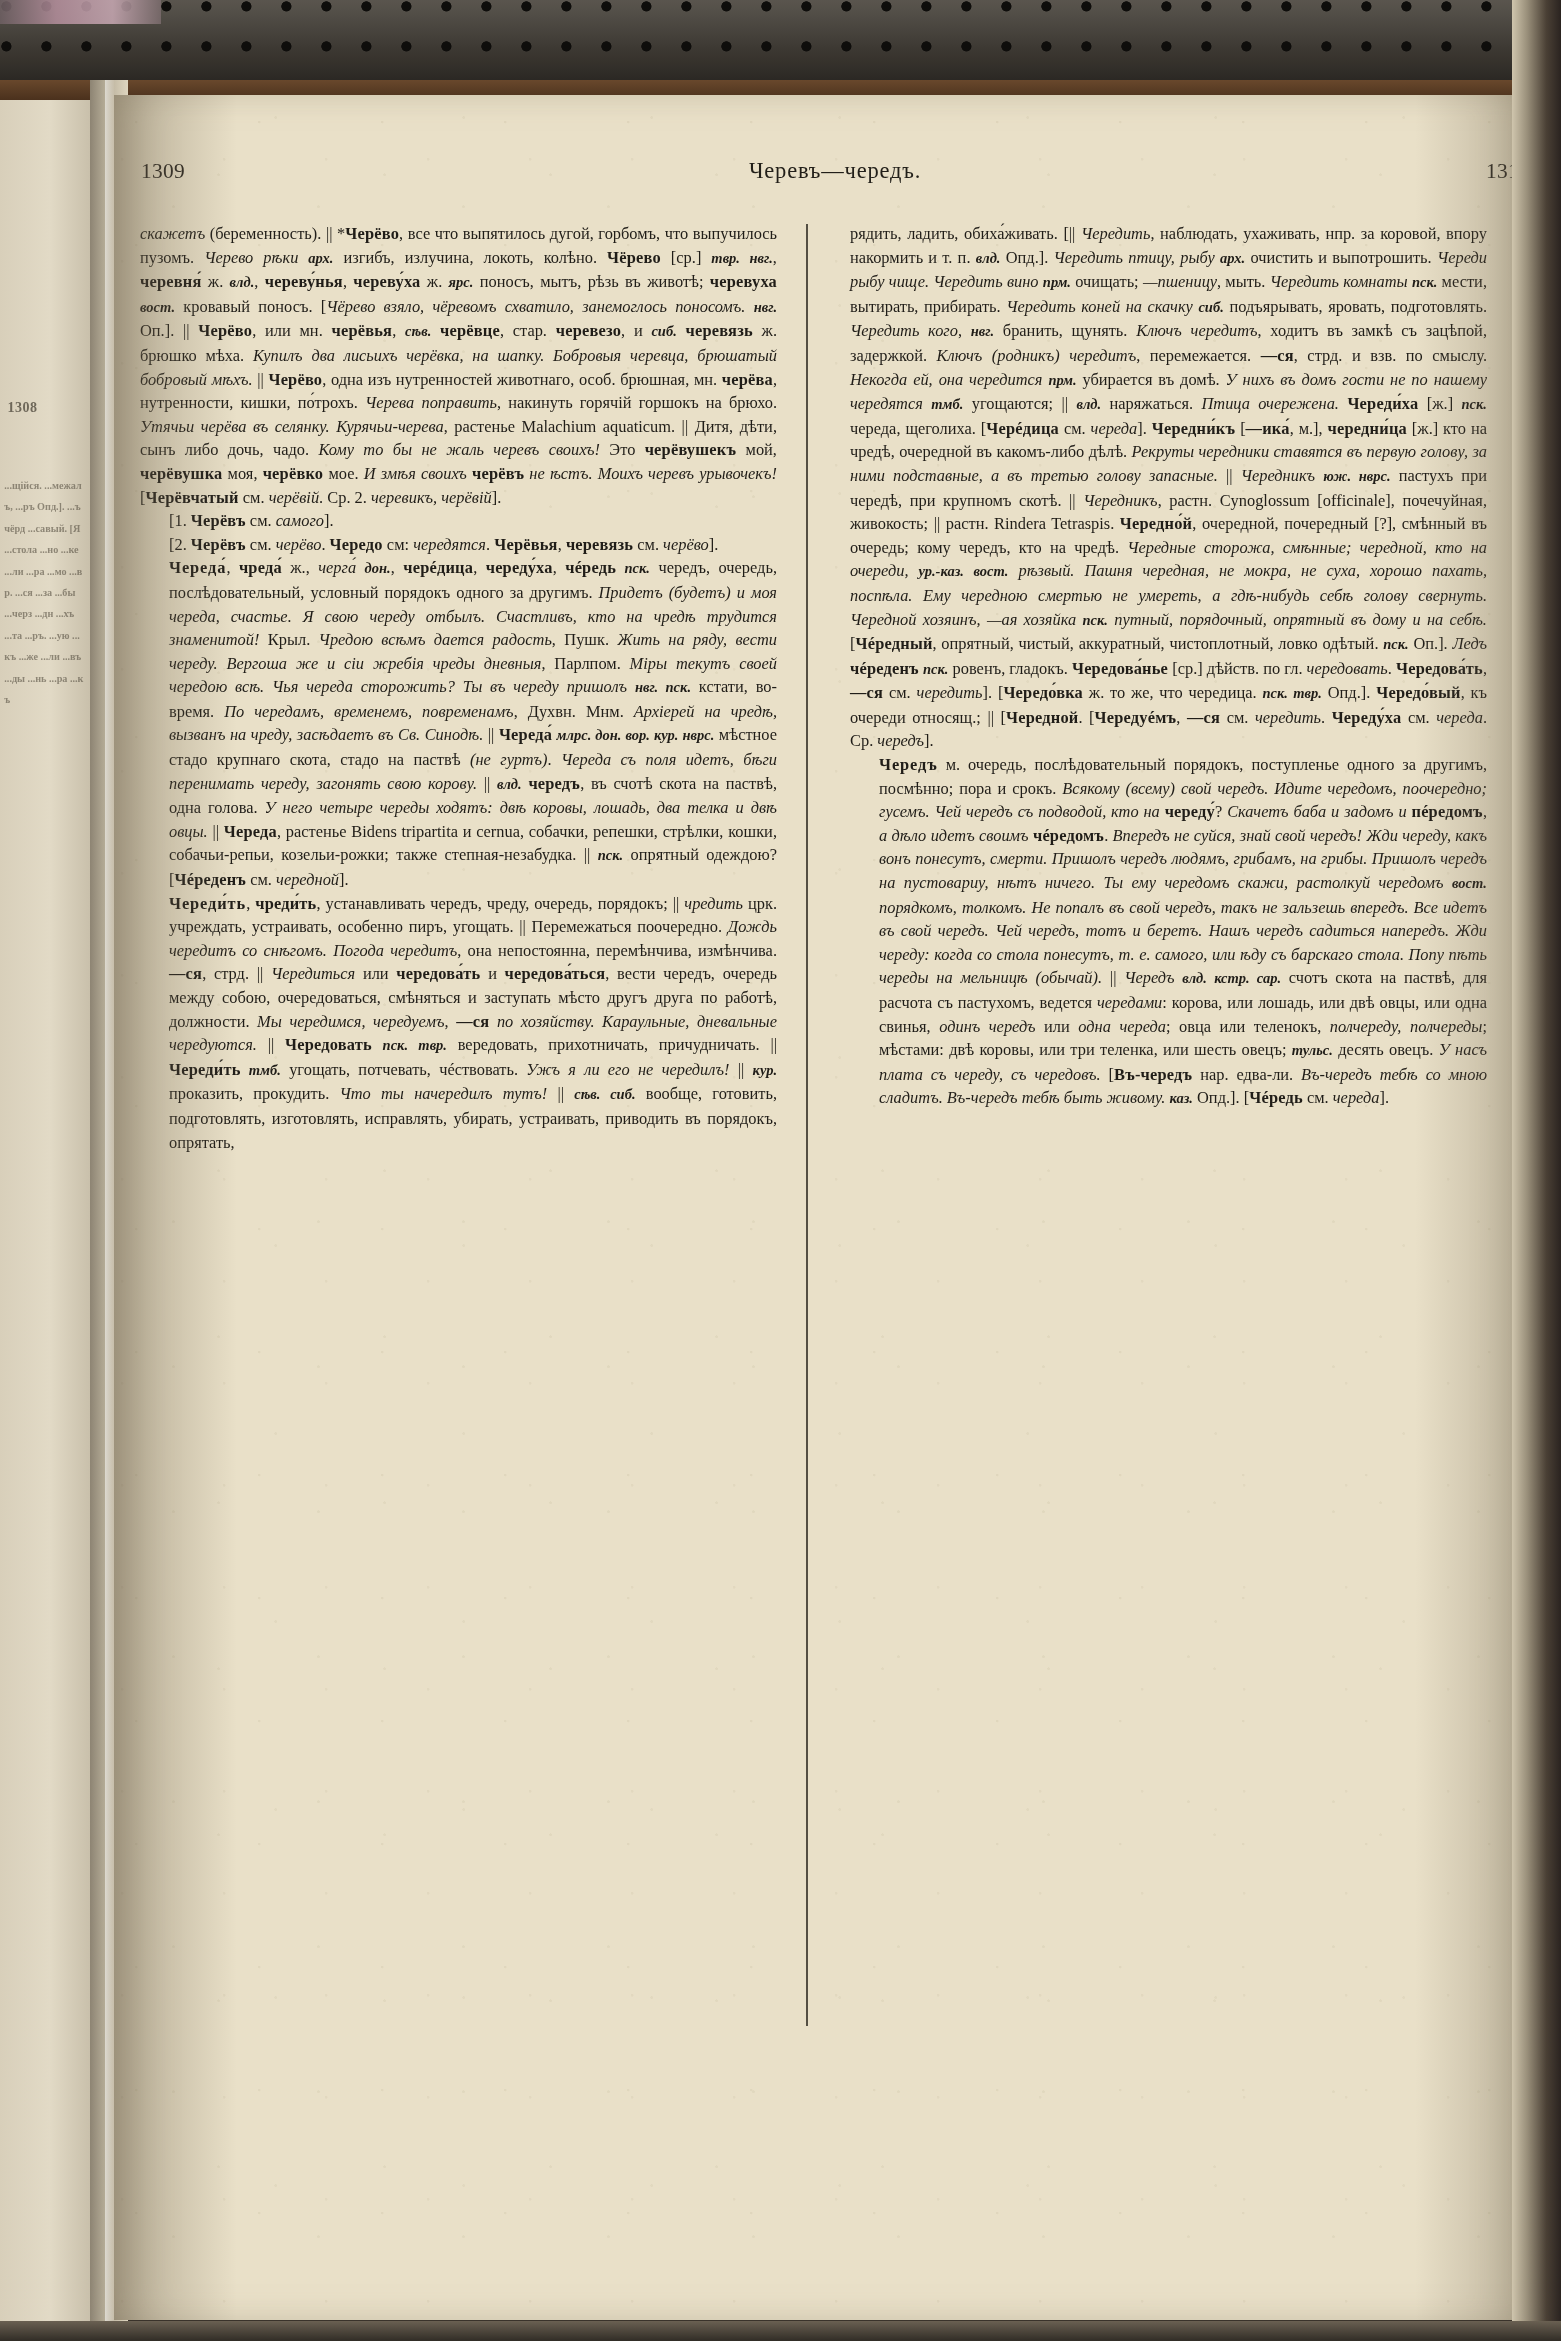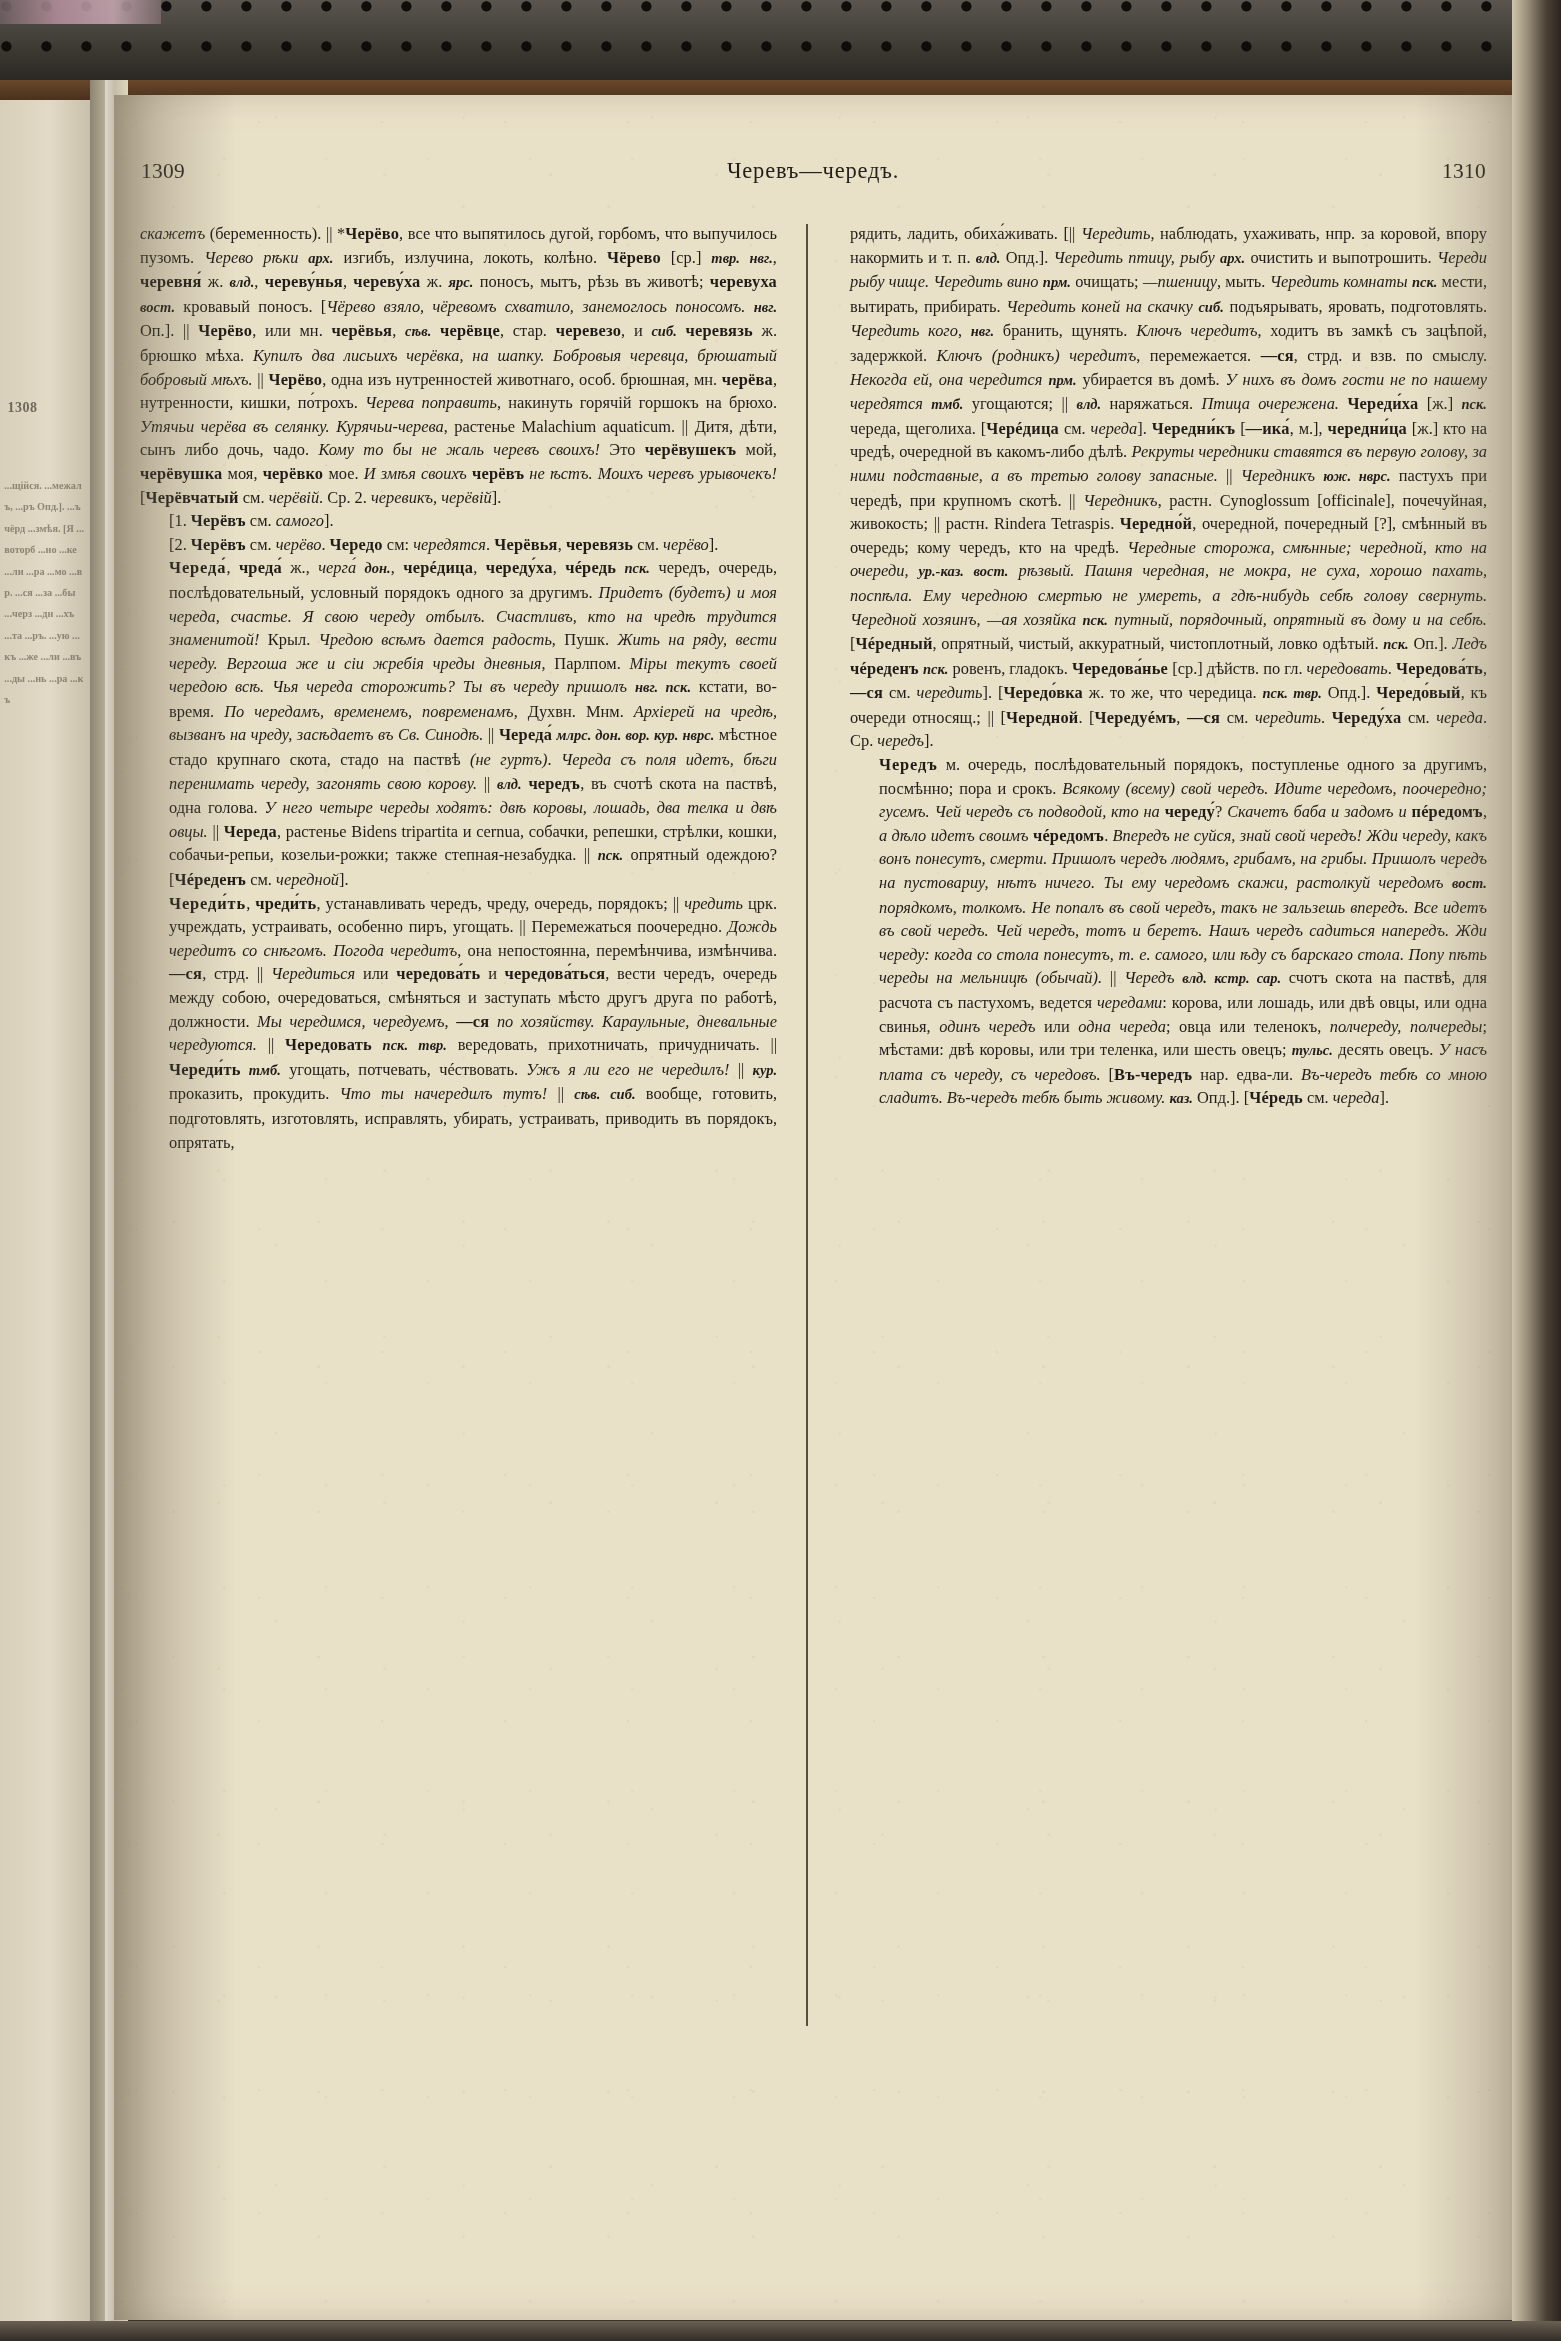--- a/index.html
+++ b/index.html
@@ -83,21 +83,21 @@
       radial-gradient(circle at 63% 48%, rgba(160,145,110,.10) 0 1.1px, transparent 1.6px),
       radial-gradient(circle at 41% 77%, rgba(150,135,100,.10) 0 1.1px, transparent 1.6px),
       radial-gradient(circle at 86% 12%, rgba(150,135,100,.09) 0 1.1px, transparent 1.6px),
       radial-gradient(circle at 8% 63%, rgba(150,135,100,.09) 0 1.1px, transparent 1.6px);
     background-size:123px 123px,166px 166px,145px 145px,188px 188px,102px 102px;
     mix-blend-mode:multiply;opacity:.8;
   }
 
   
   #running-head{
-    position:absolute;left:0;top:64px;width:1398px;height:32px;
+    position:absolute;left:0;top:64px;width:1398px;height:32px;padding-left:44px;
   }
   .folio{
     position:absolute;top:0;font-size:21.4px;color:#2a2620;letter-spacing:0.3px;
   }
   #folio-left{left:27px;}
   #folio-right{right:26px;}
   #head-title{
     position:absolute;left:0;right:0;top:-1.1px;text-align:center;
     font-size:22.5px;color:#221f19;letter-spacing:0.8px;
   }
@@ -144,21 +144,21 @@
 </head>
 <body>
 
 <div id="scan-surround"></div>
 <div id="top-board"></div>
 <div id="top-board-2"></div>
 <div id="pink-strip"></div>
 
 <div id="left-page">
   <div id="left-page-num">1308</div>
-  <div id="left-page-text">...щійся. ...межалъ, ...ръ Опд.]. ...ъ чёрд ...змѣя. [Я ...воторб ...но ...ке ...ли ...ра ...мо ...вр. ...ся ...за ...бы ...черз ...дн ...хъ ...та ...ръ. ...ую ...къ ...же ...ли ...въ ...ды ...нь ...ра ...къ</div>
+  <div id="left-page-text">...щійся. ...межалъ, ...ръ Опд.]. ...ъ чёрд ...савый. [Я ...стола ...но ...ке ...ли ...ра ...мо ...вр. ...ся ...за ...бы ...черз ...дн ...хъ ...та ...ръ. ...ую ...къ ...же ...ли ...въ ...ды ...нь ...ра ...къ</div>
 </div>
 <div id="gutter"></div>
 <div id="gutter-hi"></div>
 
 <div id="page">
 
   <div id="running-head">
     <div class="folio" id="folio-left">1309</div>
     <div id="head-title">Черевъ—чередъ.</div>
     <div class="folio" id="folio-right">1310</div>

